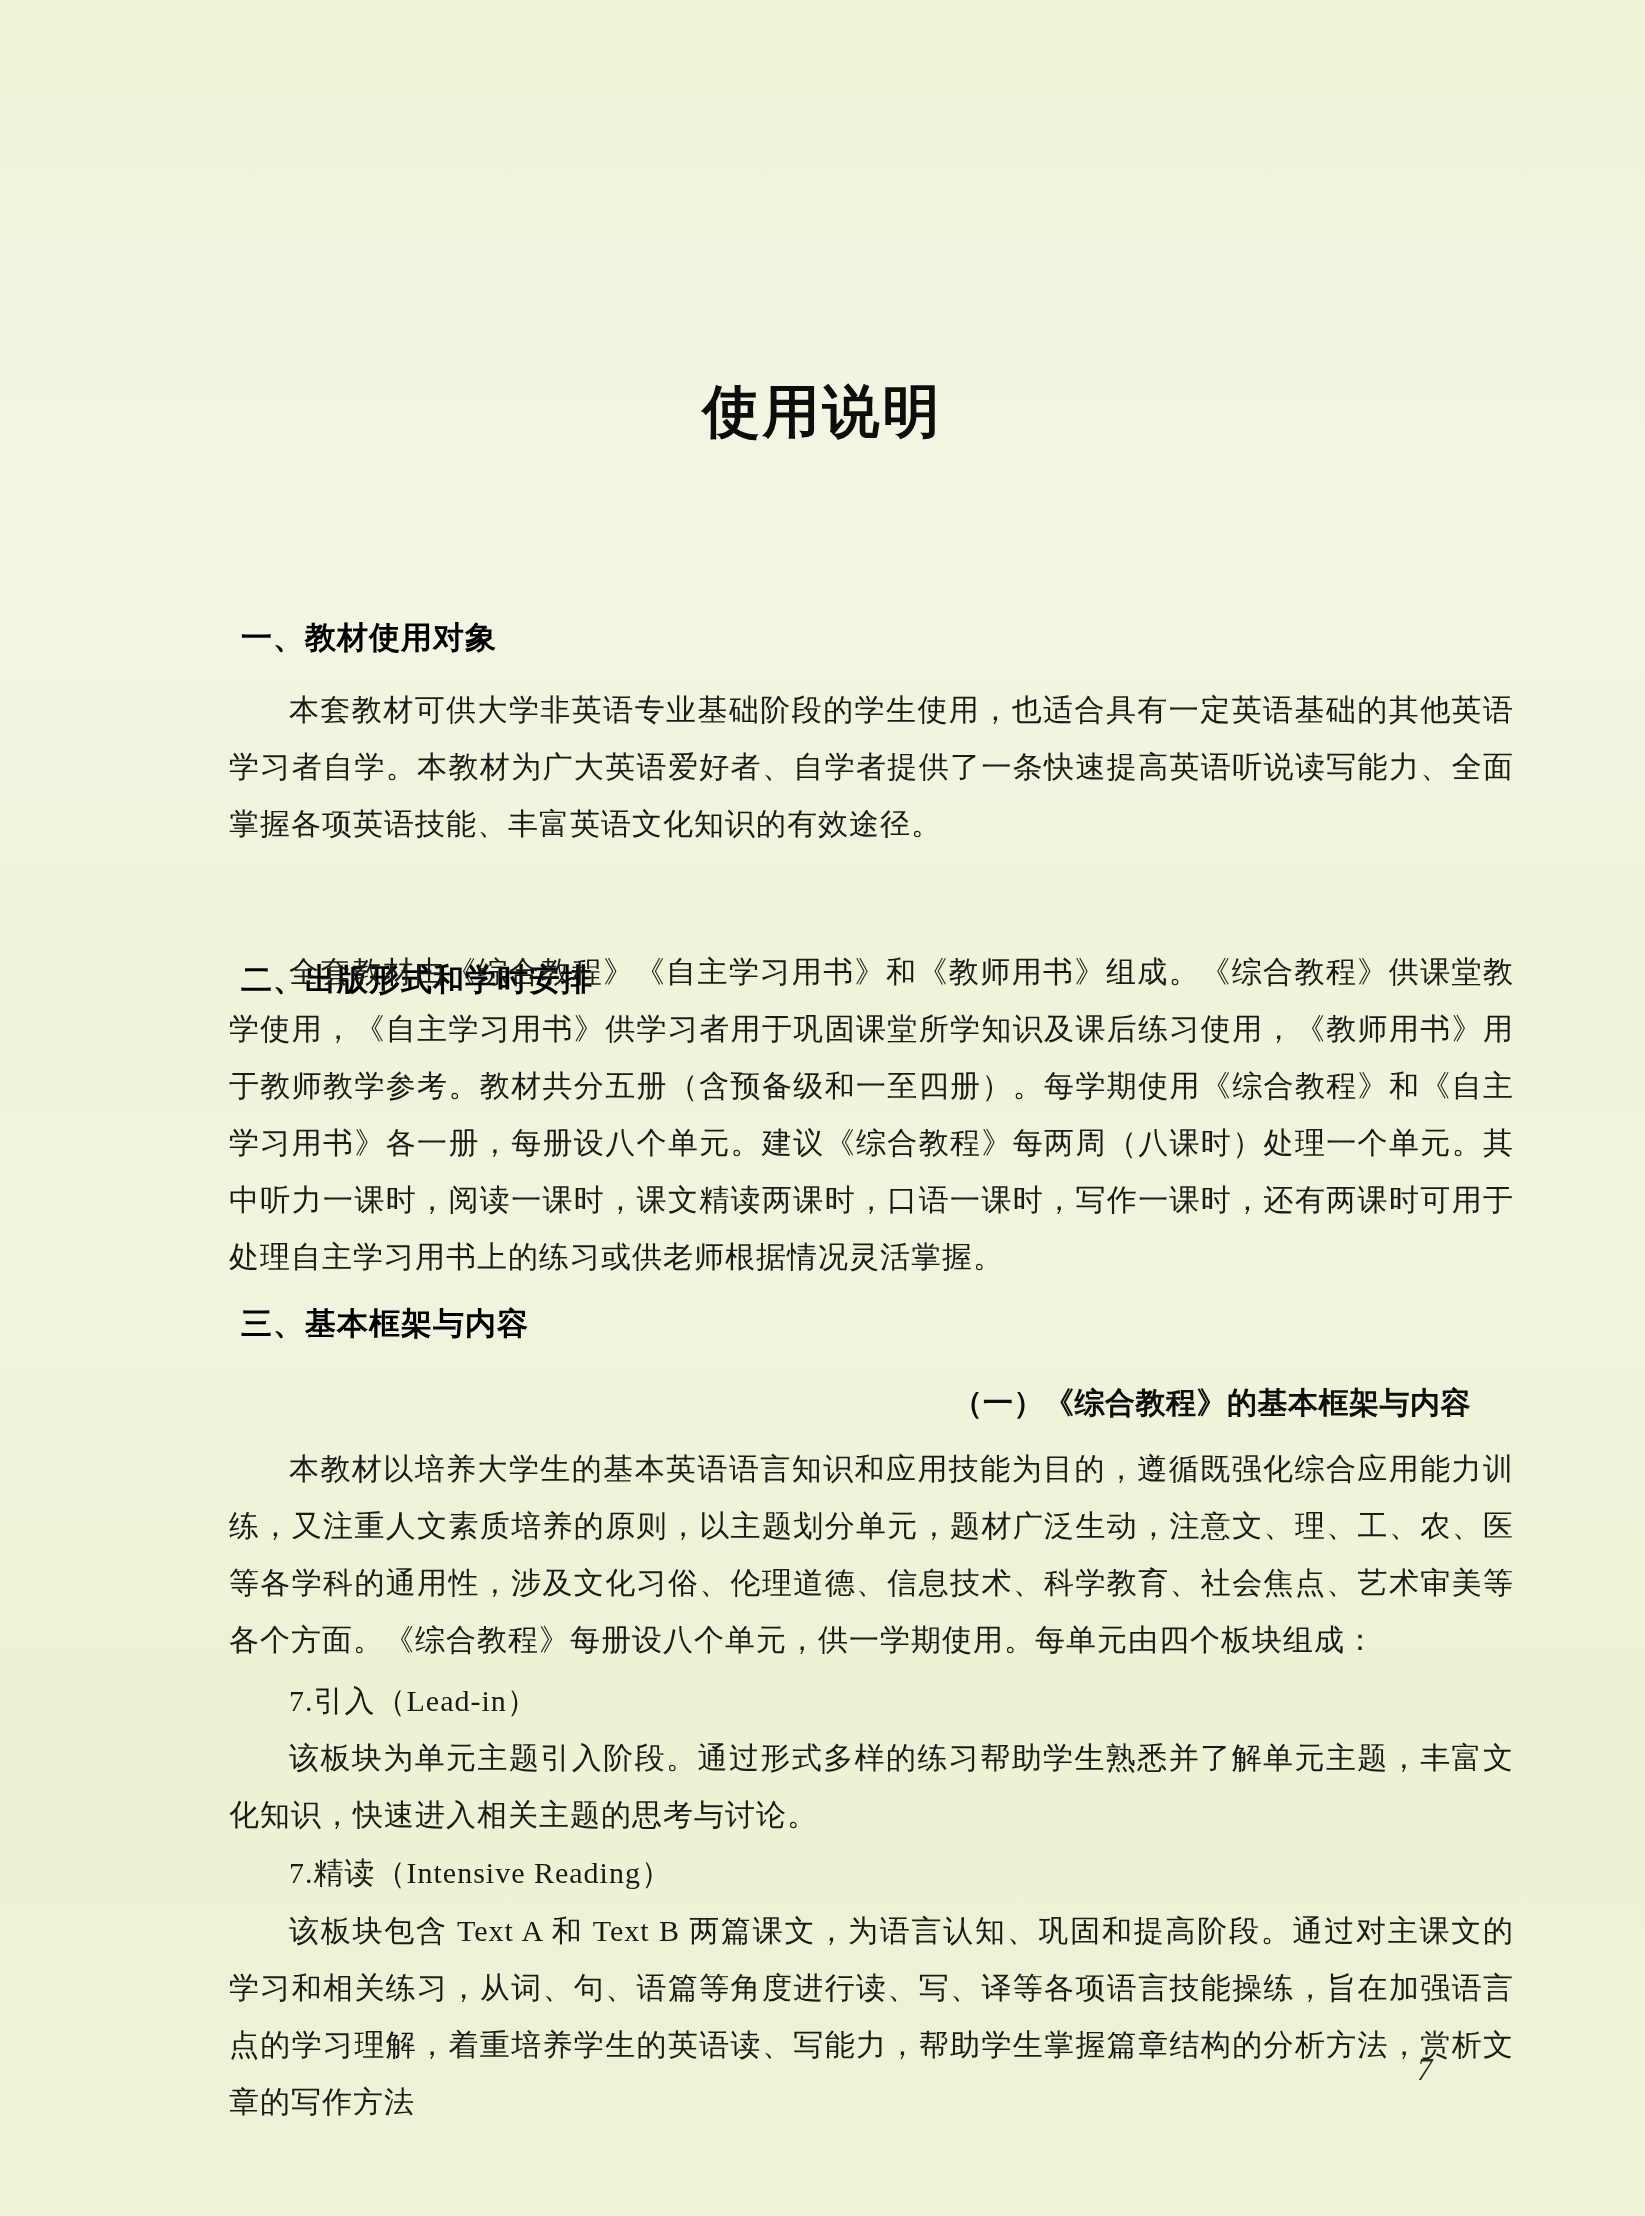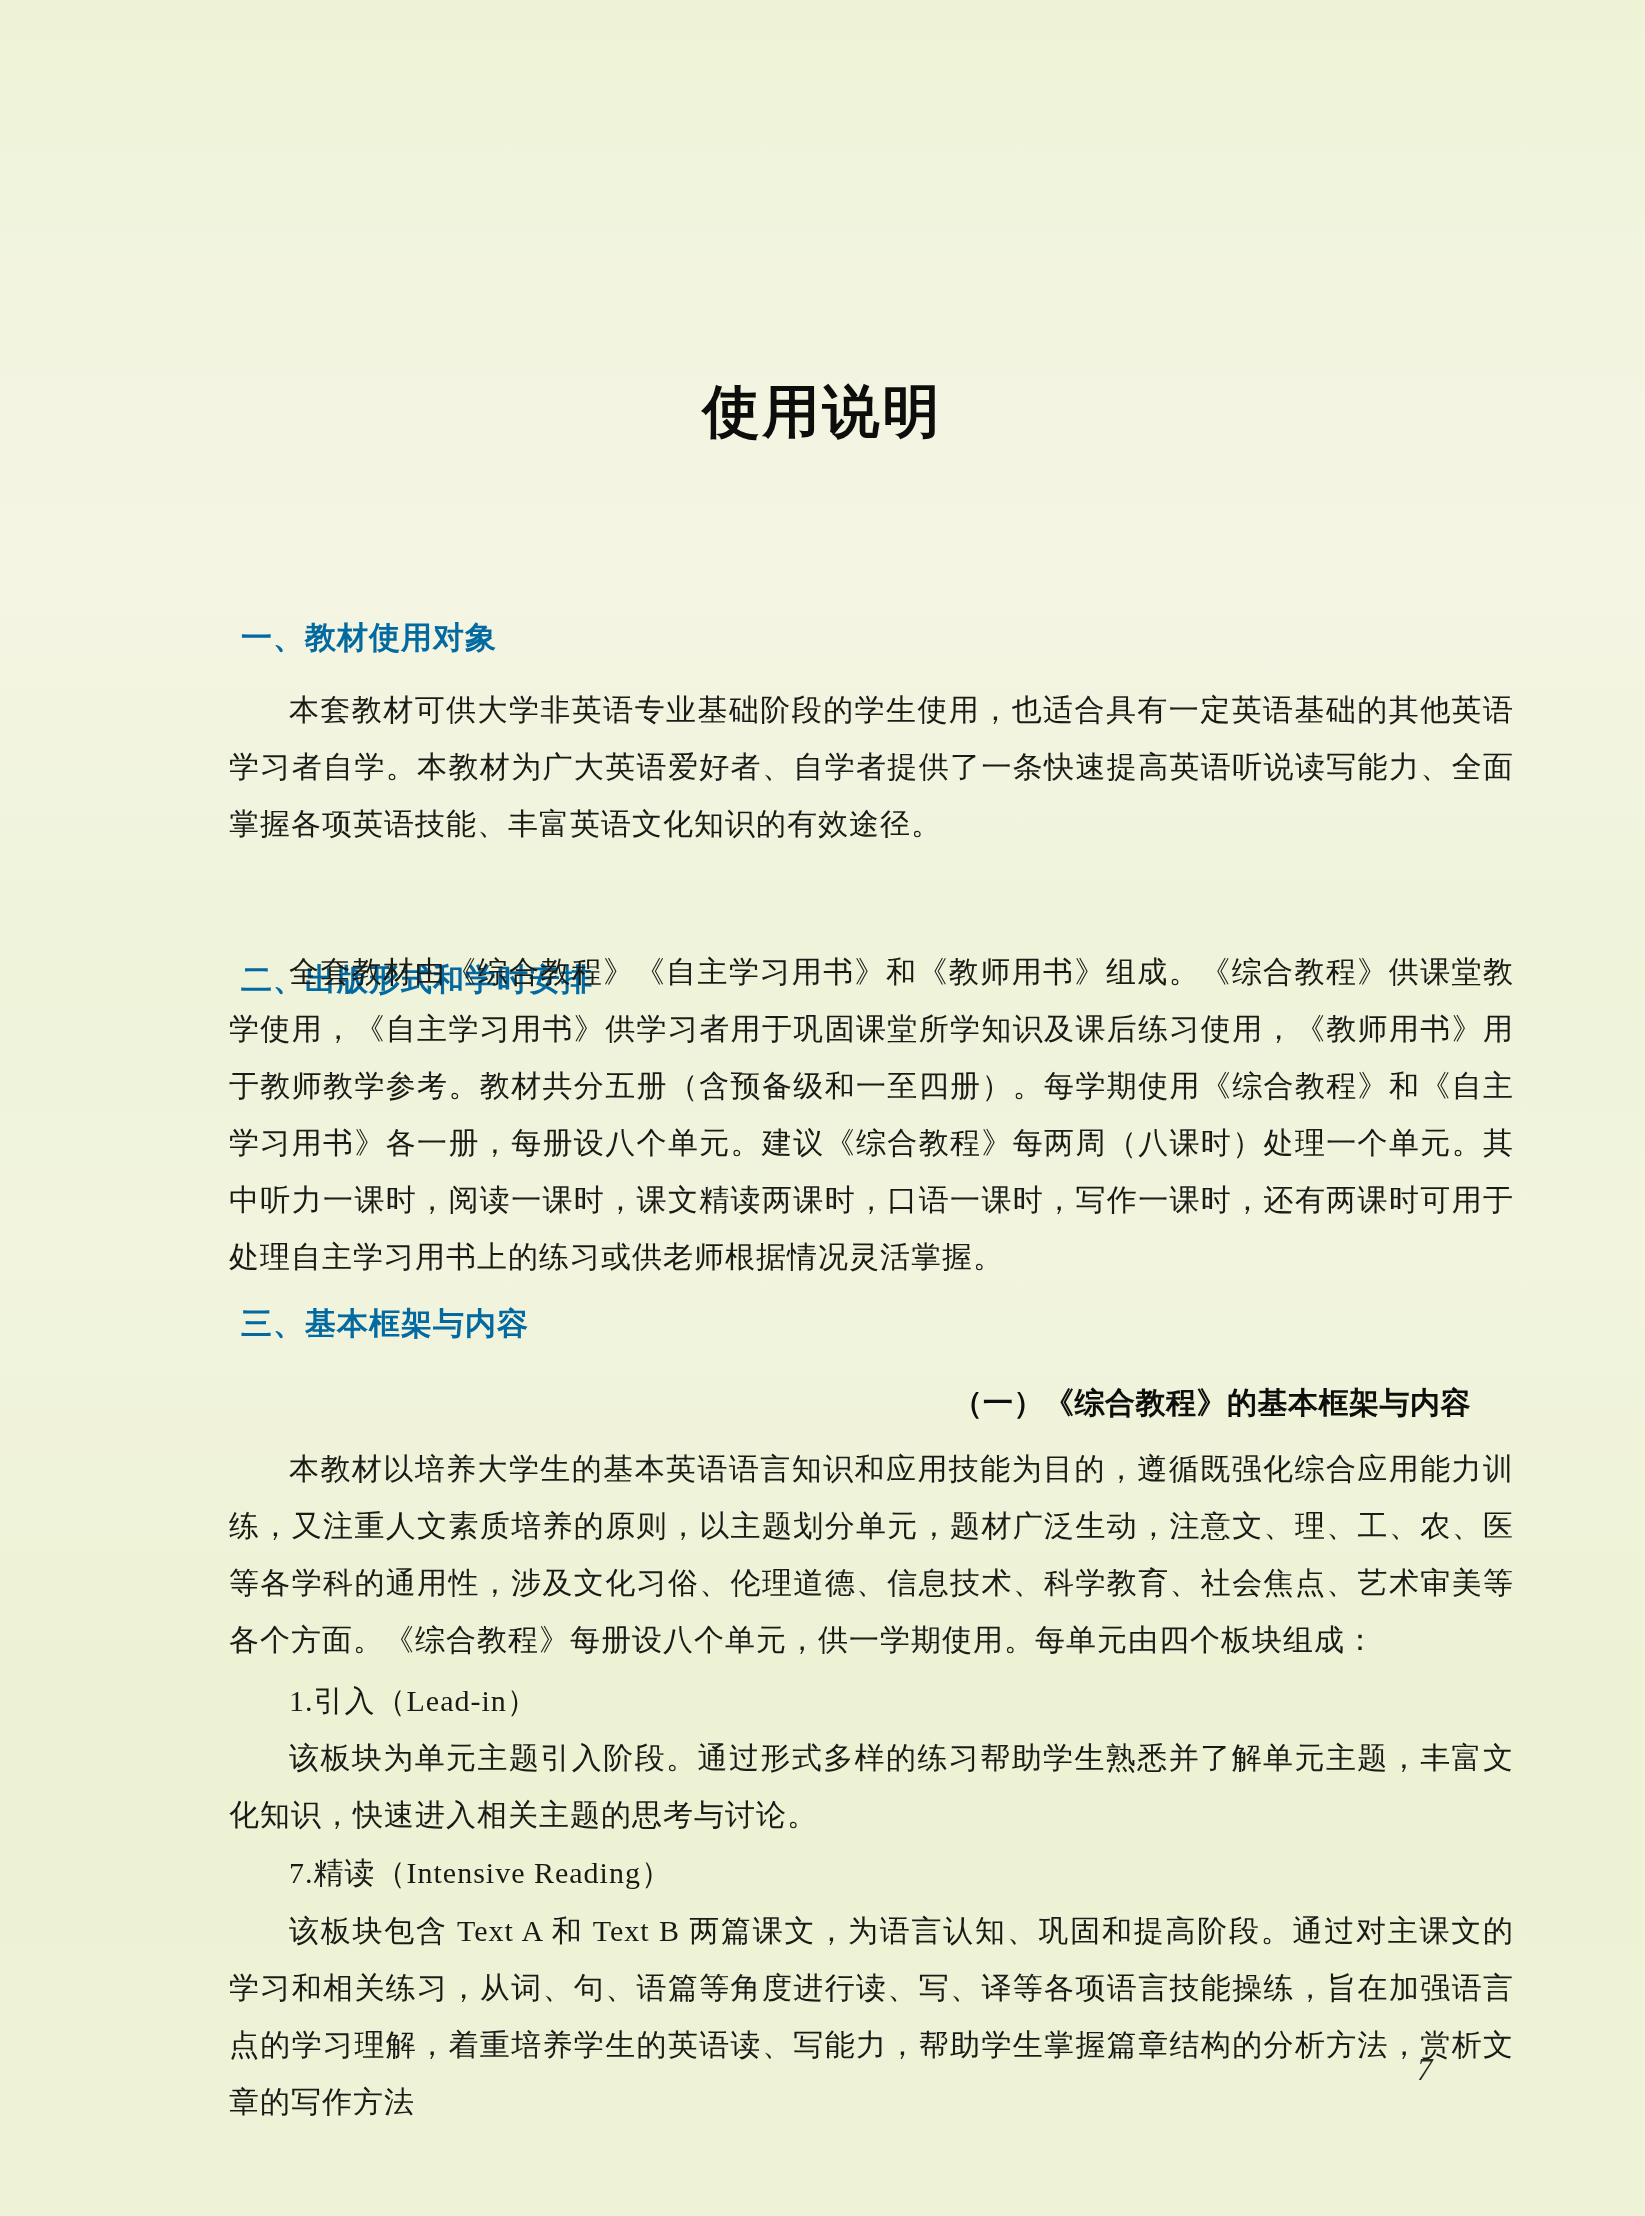--- a/index.html
+++ b/index.html
@@ -21,21 +21,21 @@
     font-size: 57px; line-height: 1.15;
     letter-spacing: 3px;
     color: #0d0d0b;
     margin: 0;
   }
   .heading {
     font-family: "Liberation Sans", sans-serif;
     font-weight: 700;
     font-size: 31px; line-height: 33px;
     letter-spacing: 1px;
-    color: #0369a1;
+    color: #000000;
     margin: 0;
     text-indent: 55px;
   }
   .subheading {
     font-family: "Liberation Serif", serif;
     font-weight: 700;
     font-size: 30px; line-height: 32px;
     letter-spacing: 0.5px;
     color: #0e0e0c;
     margin: 0;
@@ -83,21 +83,21 @@
 <h2 class="heading abs" id="h2">二、出版形式和学时安排</h2>
 
 <p class="body-text indent2 abs" id="p2">全套教材由《综合教程》《自主学习用书》和《教师用书》组成。《综合教程》供课堂教学使用，《自主学习用书》供学习者用于巩固课堂所学知识及课后练习使用，《教师用书》用于教师教学参考。教材共分五册（含预备级和一至四册）。每学期使用《综合教程》和《自主学习用书》各一册，每册设八个单元。建议《综合教程》每两周（八课时）处理一个单元。其中听力一课时，阅读一课时，课文精读两课时，口语一课时，写作一课时，还有两课时可用于处理自主学习用书上的练习或供老师根据情况灵活掌握。</p>
 
 <h2 class="heading abs" id="h3">三、基本框架与内容</h2>
 
 <h3 class="subheading abs" id="sub1">（一）《综合教程》的基本框架与内容</h3>
 
 <p class="body-text indent2 abs" id="p3">本教材以培养大学生的基本英语语言知识和应用技能为目的，遵循既强化综合应用能力训练，又注重人文素质培养的原则，以主题划分单元，题材广泛生动，注意文、理、工、农、医等各学科的通用性，涉及文化习俗、伦理道德、信息技术、科学教育、社会焦点、艺术审美等各个方面。《综合教程》每册设八个单元，供一学期使用。每单元由四个板块组成：</p>
 
-<p class="body-text indent2 abs" id="item1-label">1.引入（Lead-in）</p>
+<p class="body-text indent2 abs" id="item1-label">7.引入（Lead-in）</p>
 
 <p class="body-text indent2 abs" id="item1-body">该板块为单元主题引入阶段。通过形式多样的练习帮助学生熟悉并了解单元主题，丰富文化知识，快速进入相关主题的思考与讨论。</p>
 
 <p class="body-text indent2 abs" id="item2-label">7.精读（Intensive Reading）</p>
 
 <p class="body-text indent2 abs" id="item2-body">该板块包含 Text A 和 Text B 两篇课文，为语言认知、巩固和提高阶段。通过对主课文的学习和相关练习，从词、句、语篇等角度进行读、写、译等各项语言技能操练，旨在加强语言点的学习理解，着重培养学生的英语读、写能力，帮助学生掌握篇章结构的分析方法，赏析文章的写作方法</p>
 
 <div class="page-number">7</div>
 
 

